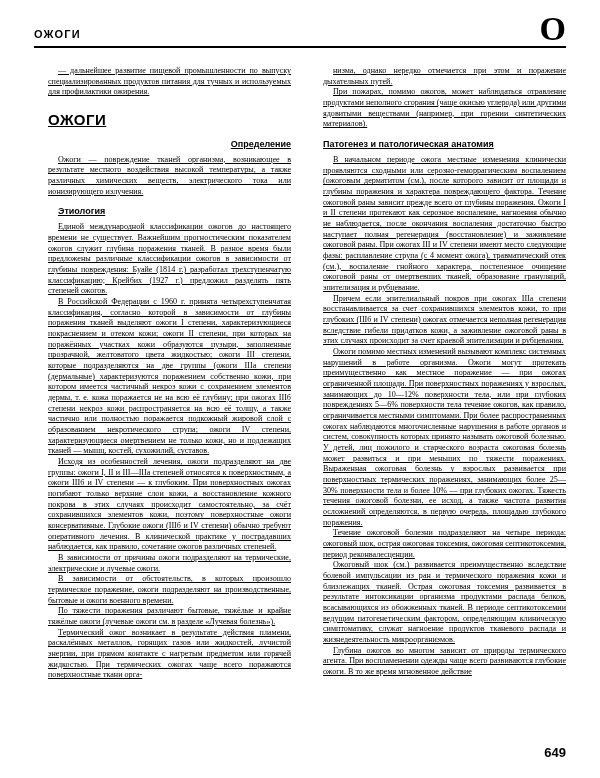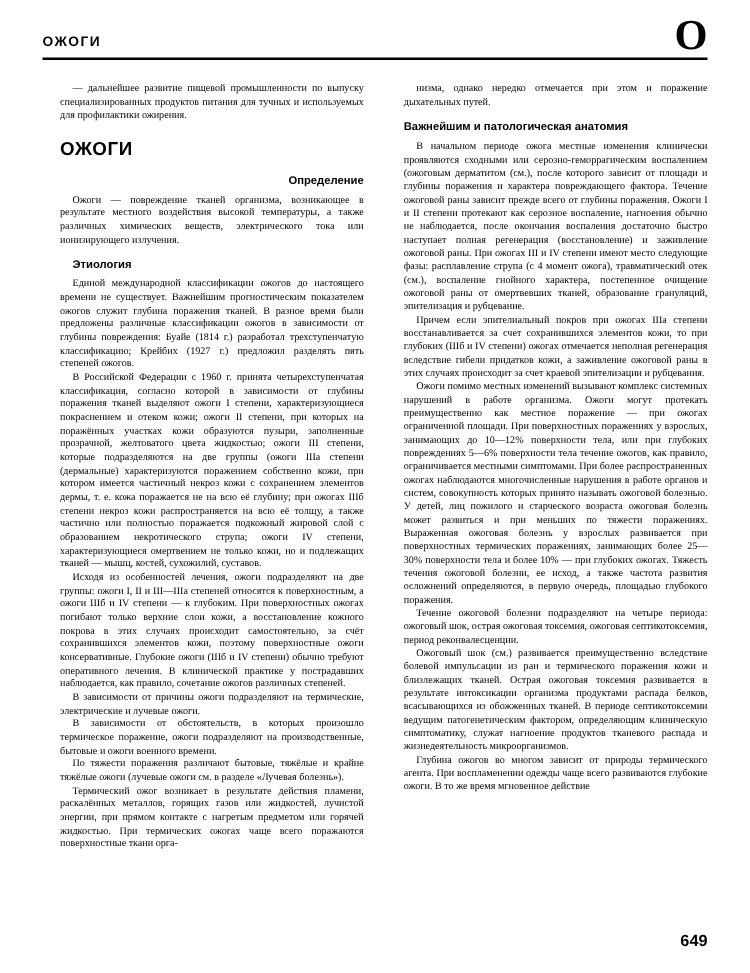--- a/index.html
+++ b/index.html
@@ -13,20 +13,21 @@
     font-family: "Liberation Serif", serif;
     color: #000000;
     overflow: hidden;
   }
   .page {
     position: relative;
     width: 600px;
     height: 778px;
     box-sizing: border-box;
     padding: 22px 34px 20px 34px;
+    text-decoration: underline;
   }
   
   .page-header {
     position: relative;
     height: 34px;
   }
   .running-head {
     position: absolute;
     left: 0;
     top: 6px;
@@ -128,22 +129,23 @@
       <p>В Российской Федерации с 1960 г. принята четырехступенчатая классификация, согласно которой в зависимости от глубины поражения тканей выделяют ожоги I степени, характеризующиеся покраснением и отеком кожи; ожоги II степени, при которых на поражённых участках кожи образуются пузыри, заполненные прозрачной, желтоватого цвета жидкостью; ожоги III степени, которые подразделяются на две группы (ожоги IIIа степени (дермальные) характеризуются поражением собственно кожи, при котором имеется частичный некроз кожи с сохранением элементов дермы, т. е. кожа поражается не на всю её глубину; при ожогах IIIб степени некроз кожи распространяется на всю её толщу, а также частично или полностью поражается подкожный жировой слой с образованием некротического струпа; ожоги IV степени, характеризующиеся омертвением не только кожи, но и подлежащих тканей — мышц, костей, сухожилий, суставов.</p>
       <p>Исходя из особенностей лечения, ожоги подразделяют на две группы: ожоги I, II и III—IIIа степеней относятся к поверхностным, а ожоги IIIб и IV степени — к глубоким. При поверхностных ожогах погибают только верхние слои кожи, а восстановление кожного покрова в этих случаях происходит самостоятельно, за счёт сохранившихся элементов кожи, поэтому поверхностные ожоги консервативные. Глубокие ожоги (IIIб и IV степени) обычно требуют оперативного лечения. В клинической практике у пострадавших наблюдается, как правило, сочетание ожогов различных степеней.</p>
       <p>В зависимости от причины ожоги подразделяют на термические, электрические и лучевые ожоги.</p>
       <p>В зависимости от обстоятельств, в которых произошло термическое поражение, ожоги подразделяют на производственные, бытовые и ожоги военного времени.</p>
       <p>По тяжести поражения различают бытовые, тяжёлые и крайне тяжёлые ожоги (лучевые ожоги см. в разделе «Лучевая болезнь»).</p>
       <p>Термический ожог возникает в результате действия пламени, раскалённых металлов, горящих газов или жидкостей, лучистой энергии, при прямом контакте с нагретым предметом или горячей жидкостью. При термических ожогах чаще всего поражаются поверхностные ткани орга-</p>
     </div>
 
     <div class="col">
       <p>низма, однако нередко отмечается при этом и поражение дыхательных путей.</p>
+      <p>При пожарах, помимо ожогов, может наблюдаться отравление продуктами неполного сгорания (чаще окисью углерода) или другими ядовитыми веществами (например, при горении синтетических материалов).</p>
 
-      <div class="sub-head">Важнейшим и патологическая анатомия</div>
+      <div class="sub-head">Патогенез и патологическая анатомия</div>
 
       <p>В начальном периоде ожога местные изменения клинически проявляются сходными или серозно-геморрагическим воспалением (ожоговым дерматитом (см.), после которого зависит от площади и глубины поражения и характера повреждающего фактора. Течение ожоговой раны зависит прежде всего от глубины поражения. Ожоги I и II степени протекают как серозное воспаление, нагноения обычно не наблюдается, после окончания воспаления достаточно быстро наступает полная регенерация (восстановление) и заживление ожоговой раны. При ожогах III и IV степени имеют место следующие фазы: расплавление струпа (с 4 момент ожога), травматический отек (см.), воспаление гнойного характера, постепенное очищение ожоговой раны от омертвевших тканей, образование грануляций, эпителизация и рубцевание.</p>
       <p>Причем если эпителиальный покров при ожогах IIIа степени восстанавливается за счет сохранившихся элементов кожи, то при глубоких (IIIб и IV степени) ожогах отмечается неполная регенерация вследствие гибели придатков кожи, а заживление ожоговой раны в этих случаях происходит за счет краевой эпителизации и рубцевания.</p>
       <p>Ожоги помимо местных изменений вызывают комплекс системных нарушений в работе организма. Ожоги могут протекать преимущественно как местное поражение — при ожогах ограниченной площади. При поверхностных поражениях у взрослых, занимающих до 10—12% поверхности тела, или при глубоких повреждениях 5—6% поверхности тела течение ожогов, как правило, ограничивается местными симптомами. При более распространенных ожогах наблюдаются многочисленные нарушения в работе органов и систем, совокупность которых принято называть ожоговой болезнью. У детей, лиц пожилого и старческого возраста ожоговая болезнь может развиться и при меньших по тяжести поражениях. Выраженная ожоговая болезнь у взрослых развивается при поверхностных термических поражениях, занимающих более 25—30% поверхности тела и более 10% — при глубоких ожогах. Тяжесть течения ожоговой болезни, ее исход, а также частота развития осложнений определяются, в первую очередь, площадью глубокого поражения.</p>
       <p>Течение ожоговой болезни подразделяют на четыре периода: ожоговый шок, острая ожоговая токсемия, ожоговая септикотоксемия, период реконвалесценции.</p>
       <p>Ожоговый шок (см.) развивается преимущественно вследствие болевой импульсации из ран и термического поражения кожи и близлежащих тканей. Острая ожоговая токсемия развивается в результате интоксикации организма продуктами распада белков, всасывающихся из обожженных тканей. В периоде септикотоксемии ведущим патогенетическим фактором, определяющим клиническую симптоматику, служат нагноение продуктов тканевого распада и жизнедеятельность микроорганизмов.</p>
       <p>Глубина ожогов во многом зависит от природы термического агента. При воспламенении одежды чаще всего развиваются глубокие ожоги. В то же время мгновенное действие</p>
     </div>
 
   </div>

